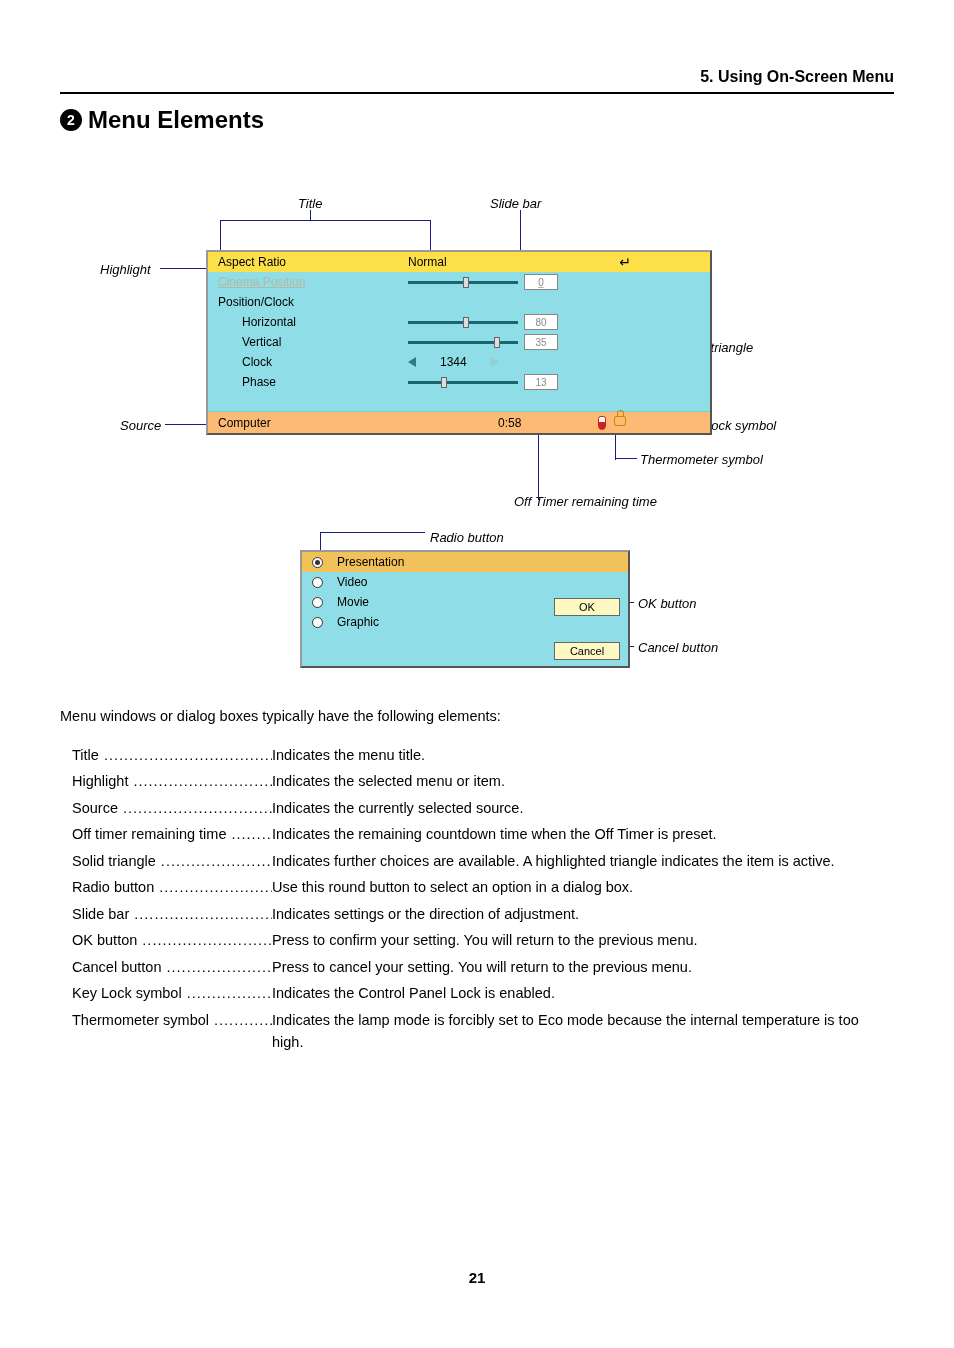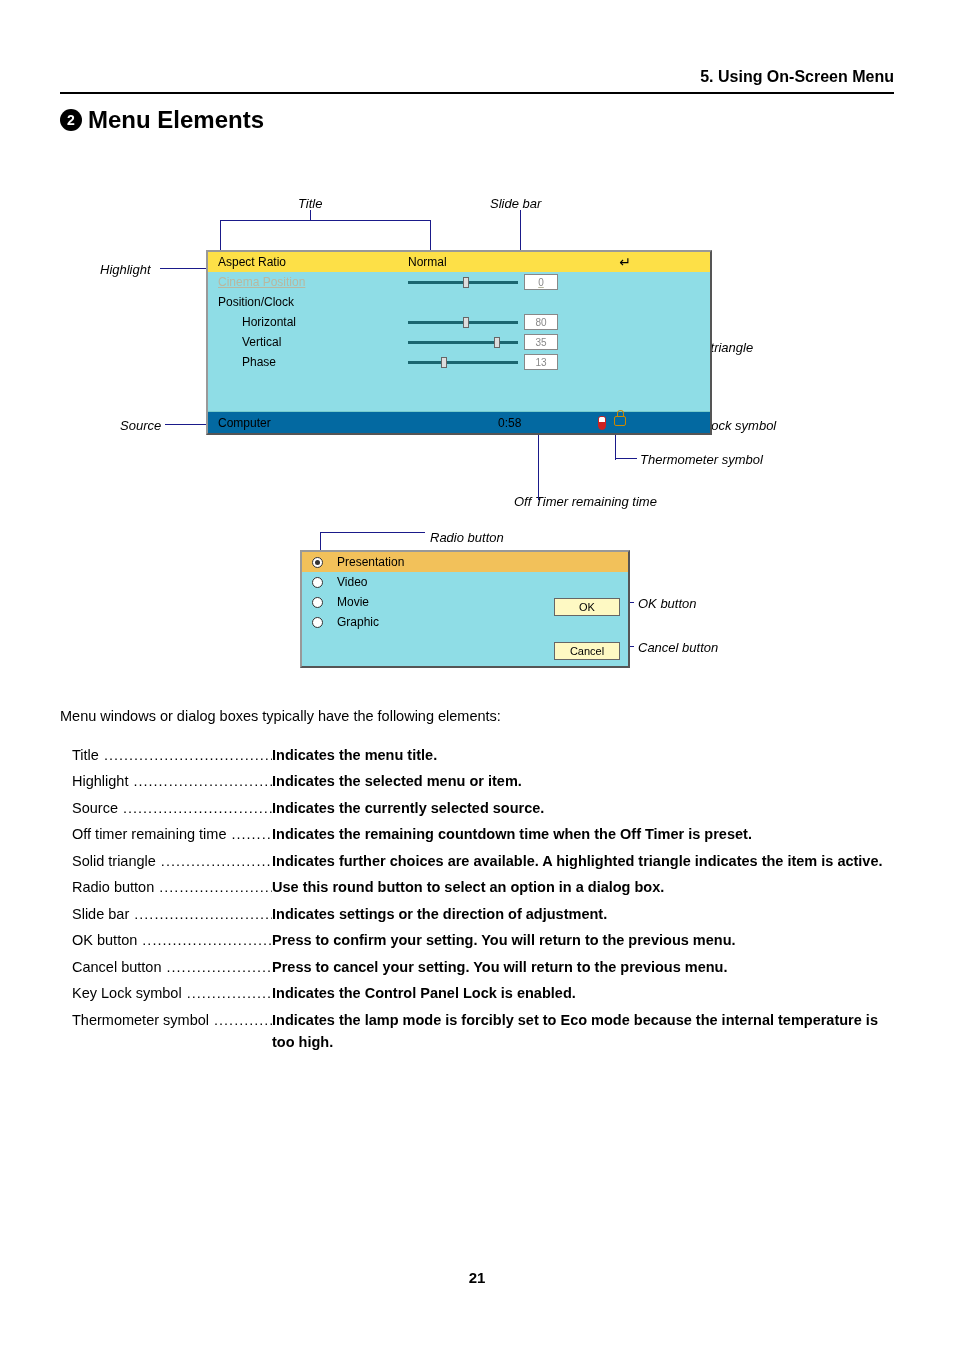--- a/index.html
+++ b/index.html
@@ -114,21 +114,21 @@
     border-bottom: 5px solid transparent;
   }
   .tri.left { border-right: 8px solid #2a7d86; }
   .tri.right { border-left: 8px solid #9cc; }
   .menu-footer {
     position: absolute;
     bottom: 0;
     left: 0;
     right: 0;
     height: 22px;
-    background: #0369a1;
+    background: #fdba74;
     border-top: 1px solid #7cc;
     display: flex;
     align-items: center;
     font-size: 12px;
   }
   .footer-src { padding-left: 10px; width: 290px; }
   .footer-time { width: 60px; }
   .footer-icons { display: flex; gap: 8px; padding-left: 40px; }
   .thermo-icon {
     width: 8px; height: 14px;
@@ -247,21 +247,21 @@
   .def-term {
     width: 200px;
     position: relative;
     white-space: nowrap;
     overflow: hidden;
   }
   .def-term::after {
     content: " ..................................................................";
     letter-spacing: 1px;
   }
-  .def-desc { flex: 1; font-weight: bold; }
+  .def-desc { flex: 1; }
   .page-num {
     position: absolute;
     bottom: 62px;
     width: 100%;
     text-align: center;
     font-weight: bold;
     font-size: 15px;
   }
 </style>
 </head>
@@ -330,20 +330,28 @@
     <div class="menu-row">
       <span class="menu-label sub">Vertical</span>
       <span class="menu-ctrl">
         <span class="slider-track">
             <span class="slider-thumb" style="left:78%;"></span>
           </span>
         <span class="val-box">35</span>
       </span>
     </div>
     <div class="menu-row">
+      <span class="menu-label sub">Clock</span>
+      <span class="menu-ctrl" style="gap:24px;">
+        <span class="tri left"></span>
+        <span>1344</span>
+        <span class="tri right"></span>
+      </span>
+    </div>
+    <div class="menu-row">
       <span class="menu-label sub">Phase</span>
       <span class="menu-ctrl">
         <span class="slider-track">
             <span class="slider-thumb" style="left:30%;"></span>
           </span>
         <span class="val-box">13</span>
       </span>
     </div>
     <div class="menu-footer">
       <span class="footer-src">Computer</span>

